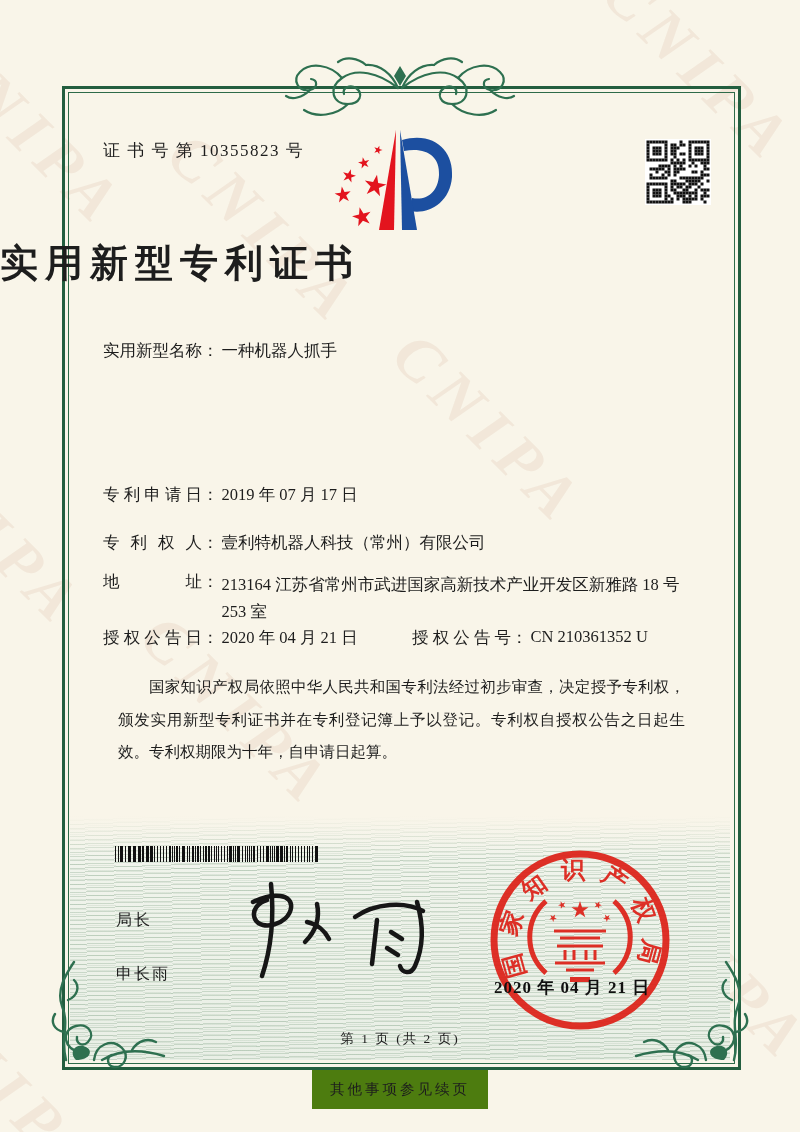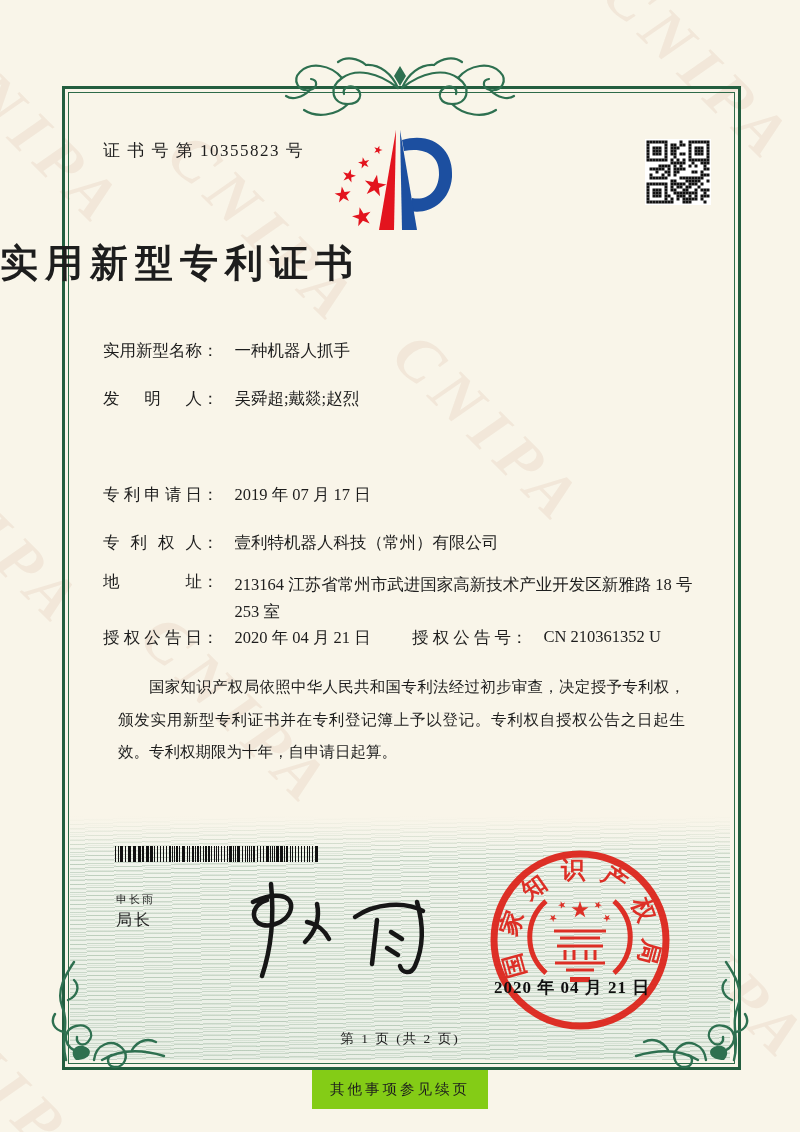--- a/index.html
+++ b/index.html
@@ -34,42 +34,42 @@
   .cert-no{position:absolute;left:103px;top:139px;font-size:17px;letter-spacing:1.5px;z-index:5;}
   .logo{position:absolute;left:332px;top:124px;z-index:5;}
   .qr{position:absolute;left:645px;top:139px;z-index:5;background:#fff;}
 
   .title{position:absolute;left:0;top:238px;width:100%;margin:0;
          font-size:38px;font-weight:700;letter-spacing:7px;z-index:5;}
 
   .row{position:absolute;left:103px;font-size:16.5px;z-index:5;white-space:nowrap;}
   .lab{display:inline-block;width:6em;text-align:justify;text-align-last:justify;vertical-align:top;}
   .colon{vertical-align:top;}
-  .val{margin-left:16px;vertical-align:top;}
+  .val{margin-left:3px;vertical-align:top;}
   .val.wrap{display:inline-block;width:460px;white-space:normal;line-height:27px;}
 
   .paras{position:absolute;left:103px;top:656px;width:597px;z-index:5;}
   .paras p{margin:15px;font-size:15.5px;line-height:32.5px;text-align:justify;text-indent:2em;}
 
   .barcode{position:absolute;left:115px;top:846px;z-index:5;}
   .sig-title{position:absolute;left:116px;top:910px;font-family:"Liberation Sans",sans-serif;
              font-size:16px;letter-spacing:2px;z-index:5;}
-  .sig-name{position:absolute;left:116px;top:892px;font-family:"Liberation Sans",sans-serif;
-            font-size:11px;letter-spacing:2px;z-index:5;}
+  .sig-name{position:absolute;left:116px;top:964px;font-family:"Liberation Sans",sans-serif;
+            font-size:16px;letter-spacing:2px;z-index:5;}
   .signature{position:absolute;left:235px;top:872px;z-index:6;}
 
   .seal{position:absolute;left:480px;top:840px;z-index:6;opacity:.92;}
   .seal text{font-family:"Liberation Serif",serif;font-weight:700;}
   .seal-date{position:absolute;left:494px;top:976px;width:150px;font-size:17px;font-weight:700;
              letter-spacing:1px;color:#101010;z-index:7;white-space:nowrap;}
 
   .page-no{position:absolute;left:0;top:1030px;width:100%;text-align:center;font-size:13.5px;
            letter-spacing:2px;z-index:5;}
   .note-box{position:absolute;left:50%;top:1070px;transform:translateX(-50%);
-            background:#84cc16;padding:10px 18px;font-size:14.5px;letter-spacing:3px;
+            background:#4d7c0f;padding:10px 18px;font-size:14.5px;letter-spacing:3px;
             z-index:5;white-space:nowrap;}
 </style>
 </head>
 <body>
 
 <div class="page">
 
   <span class="wm" style="left:-30px;top:20px">CNIPA</span>
   <span class="wm" style="left:640px;top:-44px">CNIPA</span>
   <span class="wm" style="left:205px;top:118px">CNIPA</span>
@@ -387,23 +387,20 @@
         <rect x="42" y="60" width="3" height="3"></rect>
         <rect x="57" y="60" width="3" height="3"></rect>
       </g>
   </svg>
 
   <h1 class="title">实用新型专利证书</h1>
 
   <div class="row" style="top:340px">
     <span class="lab">实用新型名称</span><span class="colon">：</span><span class="val">一种机器人抓手</span>
   </div>
-  <div class="row" style="top:388px">
-    <span class="lab">发　明　人</span><span class="colon">：</span><span class="val">吴舜超;戴燚;赵烈</span>
-  </div>
   <div class="row" style="top:484px">
     <span class="lab">专利申请日</span><span class="colon">：</span><span class="val">2019 年 07 月 17 日</span>
   </div>
   <div class="row" style="top:532px">
     <span class="lab">专利权人</span><span class="colon">：</span><span class="val">壹利特机器人科技（常州）有限公司</span>
   </div>
   <div class="row" style="top:571px">
     <span class="lab">地　　　　址</span><span class="colon">：</span><span class="val wrap">213164 江苏省常州市武进国家高新技术产业开发区新雅路 18 号 253 室</span>
   </div>
 

